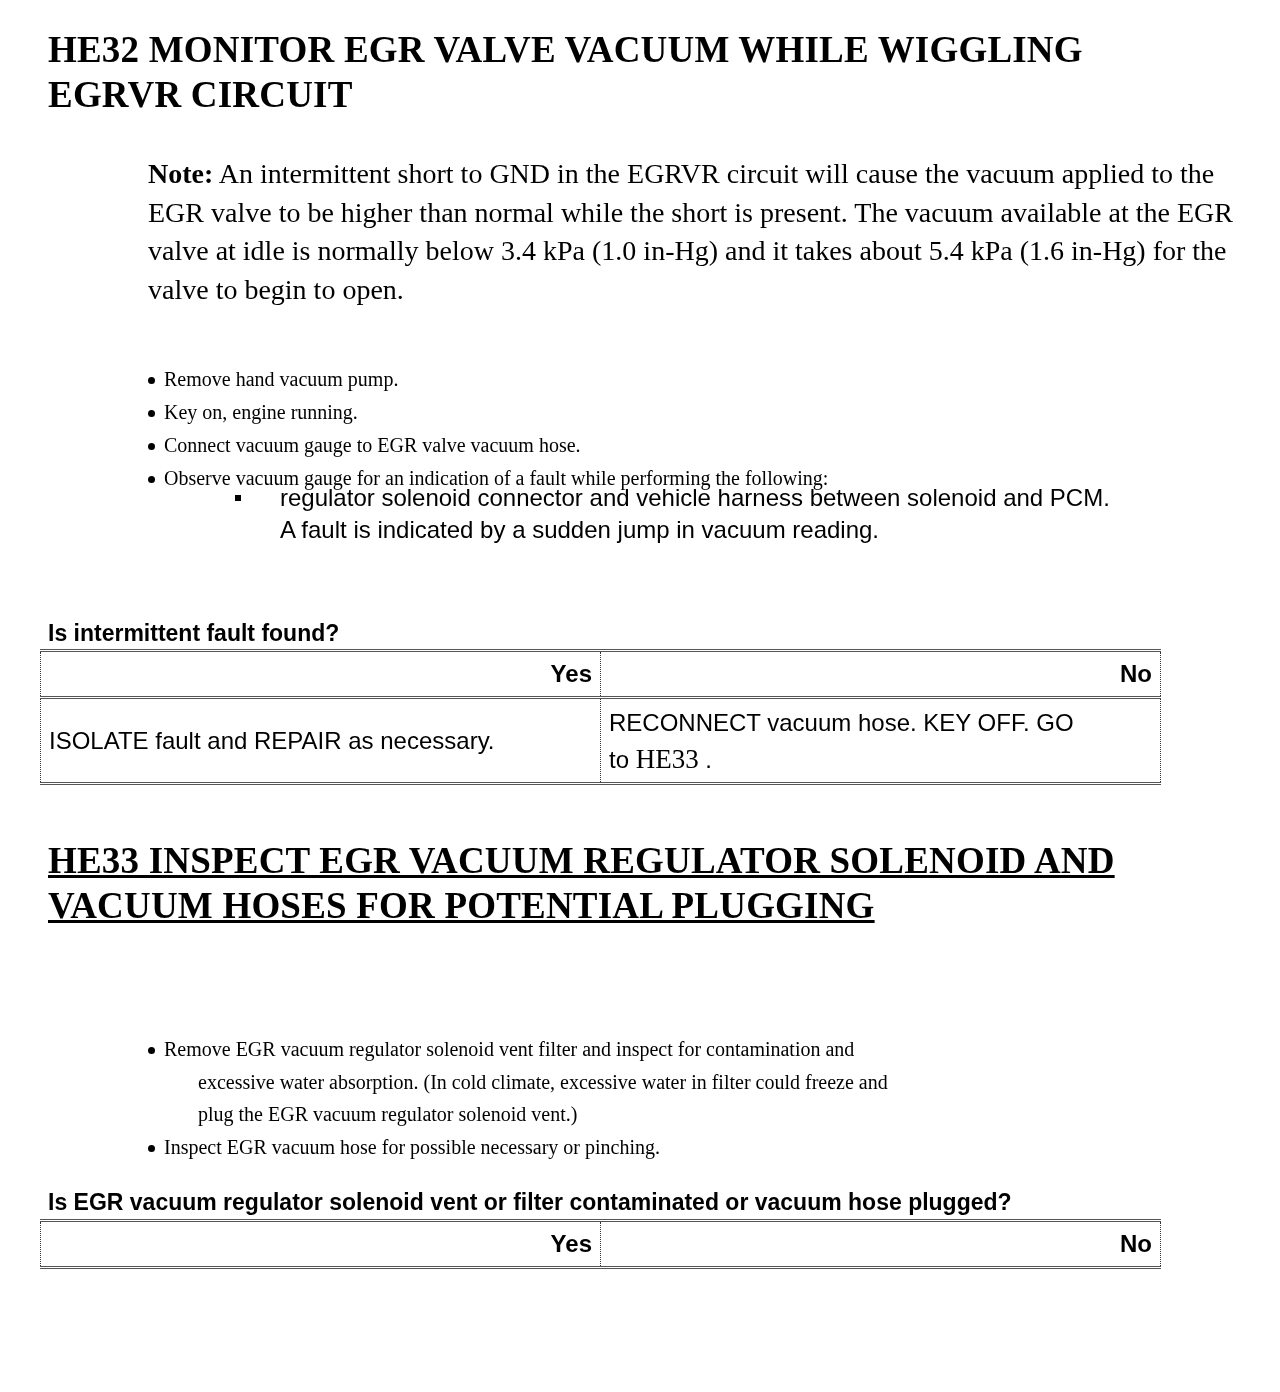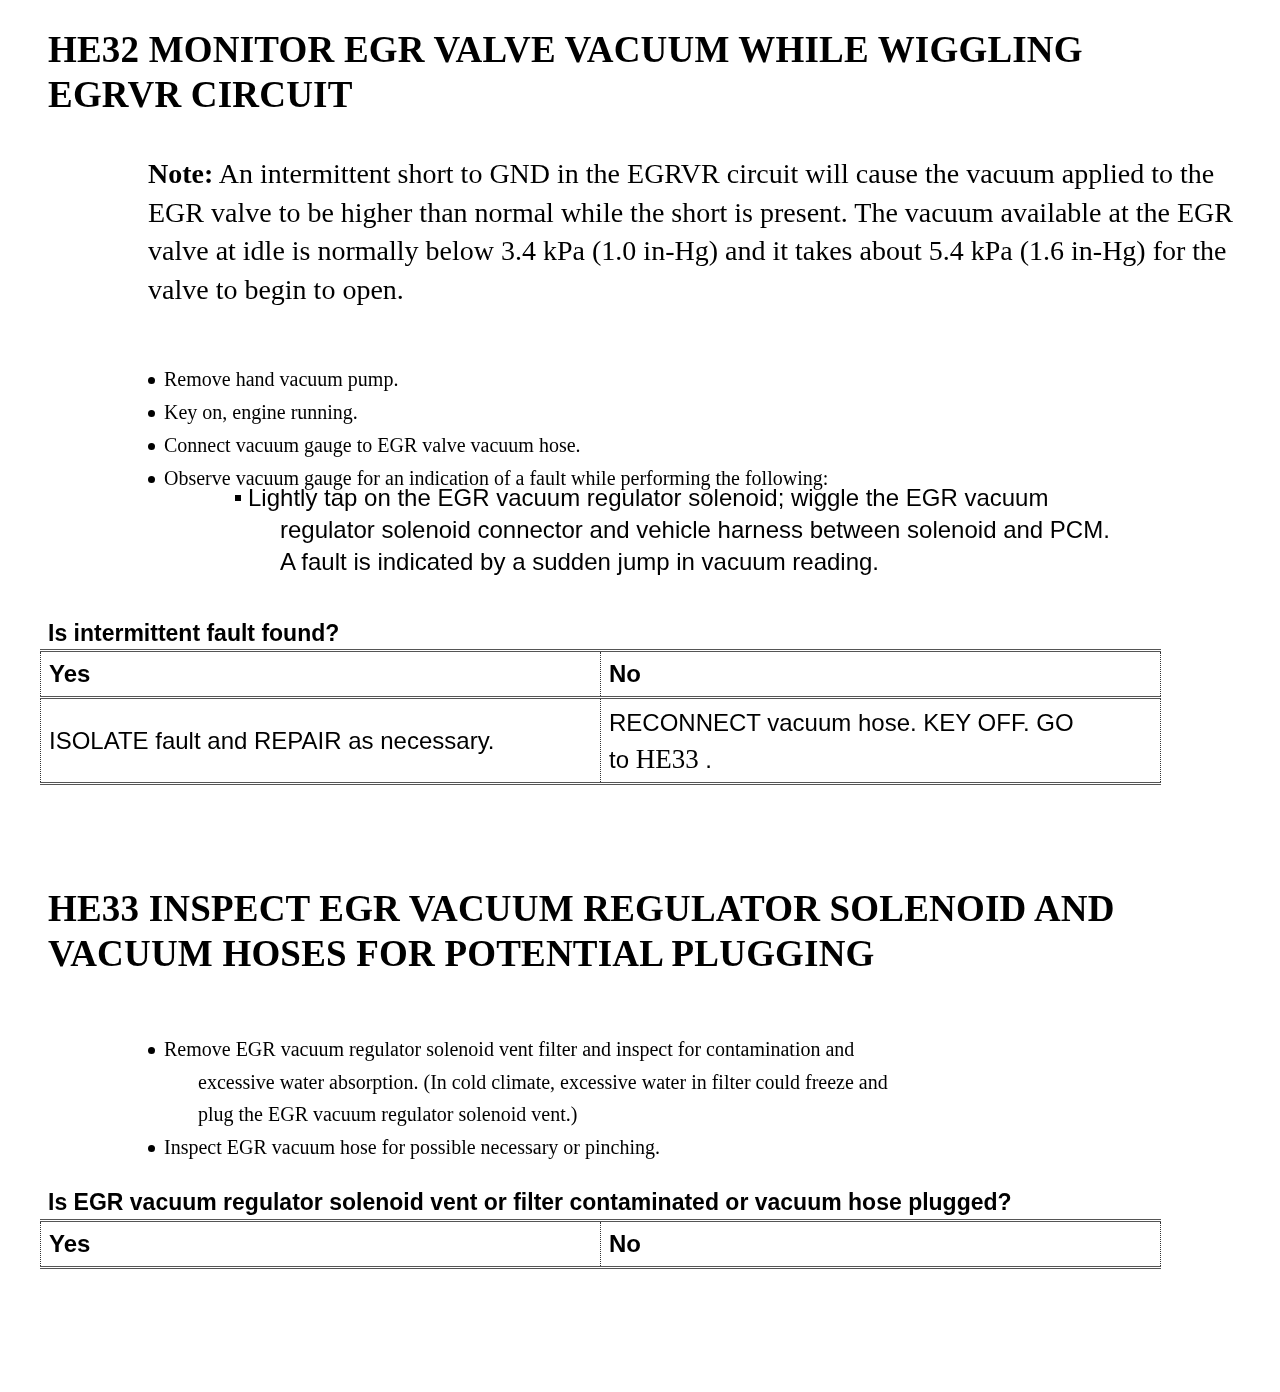--- a/index.html
+++ b/index.html
@@ -37,21 +37,21 @@
   }
 
   table.yn {
     position: absolute; left: 40px; width: 1120px;
     border-collapse: collapse; table-layout: fixed;
     font-family: "Liberation Sans", "DejaVu Sans", sans-serif; font-size: 24px;
   }
   table.yn th, table.yn td {
     border: 1px dotted #333; padding: 0 8px; vertical-align: middle;
   }
-  table.yn th { font-weight: bold; text-align: left; height: 44px; }
+  table.yn th { font-weight: bold; text-align: right; height: 44px; }
   table.yn td { line-height: 37px; text-align: left; }
   table.yn tr.hdr th { border-top: 3px double #555; border-bottom: 3px double #555; }
   table.yn tr.body td { border-bottom: 3px double #555; }
   .ref { font-family: "Liberation Serif", "DejaVu Serif", serif; font-size: 27px; }
 </style>
 </head>
 <body>
 
 <h1 class="h1" style="top:27px;">
   <span>HE32 MONITOR EGR VALVE VACUUM WHILE WIGGLING</span><br>
@@ -66,21 +66,20 @@
 <ul class="bullets" style="left:130px; top:347px; width:1120px;">
   <li><span class="dot"></span><span>Remove hand vacuum pump.</span></li>
   <li><span class="dot"></span><span>Key on, engine running.</span></li>
   <li><span class="dot"></span><span>Connect vacuum gauge to EGR valve vacuum hose.</span></li>
   <li><span class="dot"></span><span>Observe vacuum gauge for an indication of a fault while performing the following:</span></li>
 </ul>
 
 <ul class="sub" style="left:232px; top:482px; width:1030px;">
   <li>
     <span class="sq"></span>
-    <span class="line">Lightly tap on the EGR vacuum regulator solenoid; wiggle the EGR vacuum</span>
     <span class="line indent">regulator solenoid connector and vehicle harness between solenoid and PCM.</span>
     <span class="line indent">A fault is indicated by a sudden jump in vacuum reading.</span>
   </li>
 </ul>
 
 <p class="question" style="top:619px;">Is intermittent fault found?</p>
 
 <table class="yn" style="top:649px;">
   <colgroup>
       <col style="width:560px">
@@ -94,21 +93,21 @@
   <tr class="body" style="height:86px;">
     <td><span>ISOLATE fault and REPAIR as necessary.</span></td>
     <td>
       <span>RECONNECT vacuum hose. KEY OFF. GO</span><br>
       <span>to </span><span class="ref">HE33</span><span> .</span>
     </td>
   </tr>
 </tbody>
   </table>
 
-<h1 class="h1" style="top:886px;">
+<h1 class="h1" style="top:838px;text-decoration:underline;">
   <span>HE33 INSPECT EGR VACUUM REGULATOR SOLENOID AND</span><br>
   <span>VACUUM HOSES FOR POTENTIAL PLUGGING</span>
 </h1>
 
 <ul class="bullets" style="left:130px; top:1017px; width:1130px; line-height:32.5px;">
   <li><span class="dot"></span><span>Remove EGR vacuum regulator solenoid vent filter and inspect for contamination and</span></li>
   <li class="cont"><span>excessive water absorption. (In cold climate, excessive water in filter could freeze and</span></li>
   <li class="cont"><span>plug the EGR vacuum regulator solenoid vent.)</span></li>
   <li><span class="dot"></span><span>Inspect EGR vacuum hose for possible necessary or pinching.</span></li>
 </ul>

